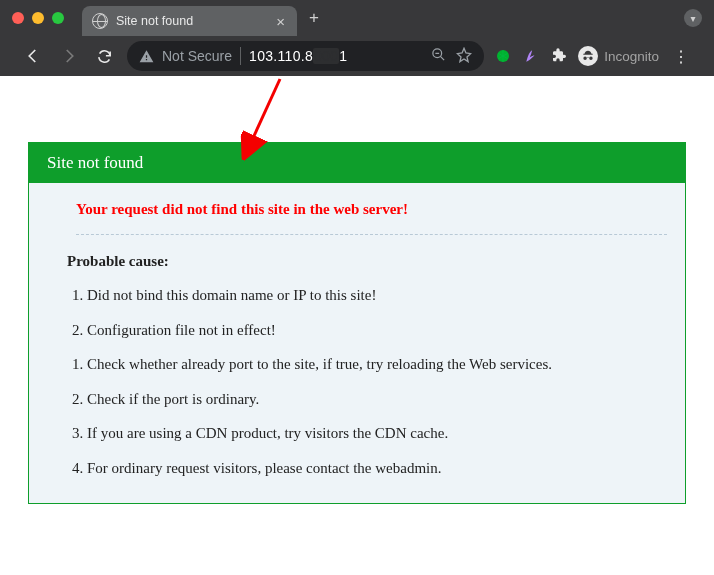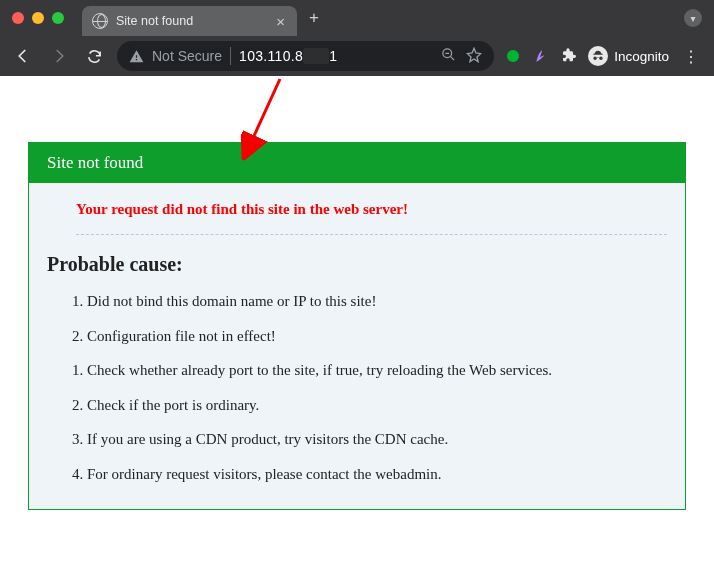--- a/index.html
+++ b/index.html
@@ -60,21 +60,21 @@
     .new-tab { color: #d0d0d0; font-size: 17px; padding: 0 12px; cursor: pointer; }
     .tabbar-right { margin-left: auto; margin-right: 12px; color: #d0d0d0; }
     .tabbar-right .caret {
       width: 18px; height: 18px; border-radius: 50%; background: #5f6163; display: flex;
       align-items: center; justify-content: center; font-size: 10px;
     }
     .toolbar {
       display: flex;
       align-items: center;
       height: 40px;
-      padding: 0 10px;
+      padding: 0 20px;
       gap: 10px;
     }
     .toolbar .nav-btn {
       color: #e8e8e8; font-size: 18px; padding: 4px 4px; cursor: pointer;
       display: flex; align-items: center;
     }
     .toolbar .nav-btn.disabled { color: #7a7a7a; }
     .omnibox {
       flex: 1;
       background: #202124;
@@ -92,21 +92,21 @@
     .sep { width: 1px; height: 18px; background: #5f6163; }
     .addr { color: #fff; font-family: Arial, sans-serif; letter-spacing: .3px;}
     .addr .obscured { background: #2d2e30; color: #2d2e30; border-radius: 2px; padding: 0 1px;}
     .omnibox-right { margin-left: auto; display: flex; gap: 10px; align-items:center;}
     .zoom-icon, .star-icon { color: #9aa0a6; font-size: 15px; }
     .ext-icons { display: flex; gap: 10px; align-items: center; }
     .ext-ic { width: 18px; height: 18px; display:flex; align-items:center; justify-content:center; font-size:15px; }
     .ext-ic.green { color: #1ea446; filter: saturate(1.4);}
     .ext-ic.purple { color: #b084f5; }
     .ext-ic.white { color: #e8e8e8; }
-    .incognito { display: flex; align-items:center; gap:6px; color:#ffffff; font-size:13.5px;text-align:center;}
+    .incognito { display: flex; align-items:center; gap:6px; color:#a3a3a3; font-size:13.5px;text-align:center;}
     .incognito .badge {
       width: 20px; height: 20px; background:#e8e8e8; border-radius: 50%;
       display:flex; align-items:center; justify-content:center;
     }
     .incognito .badge svg { width: 14px; height: 14px; }
     .menu-dots { color: #e8e8e8; letter-spacing: 1px; padding: 0 4px; cursor:pointer;}
 
     
     .viewport {
       background: #fff;
@@ -137,22 +137,23 @@
       color: #ff0000;
       font-weight: bold;
       font-size: 15px;
       padding-bottom: 16px;
       border-bottom: 1px dashed #b8c9d6;
       margin-bottom: 18px;
       margin-left: 29px;
     }
     .section-title {
       font-weight: bold;
-      font-size: 20px;
+      font-size: 15px;
       margin-bottom: 8px;
+      margin-left: 20px;
     }
     .section-title.solve { margin-top: 26px; }
     ol {
       padding-left: 28px;
       font-size: 15px;
     }
     ol li {
       padding: 6px 0;
       line-height: 1.5;
       margin-left: 12px;

